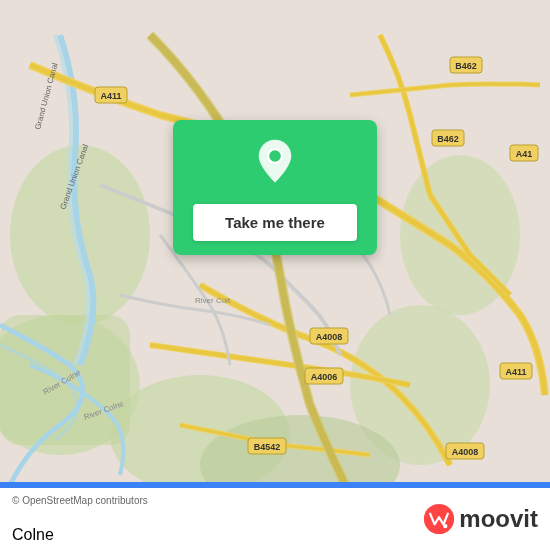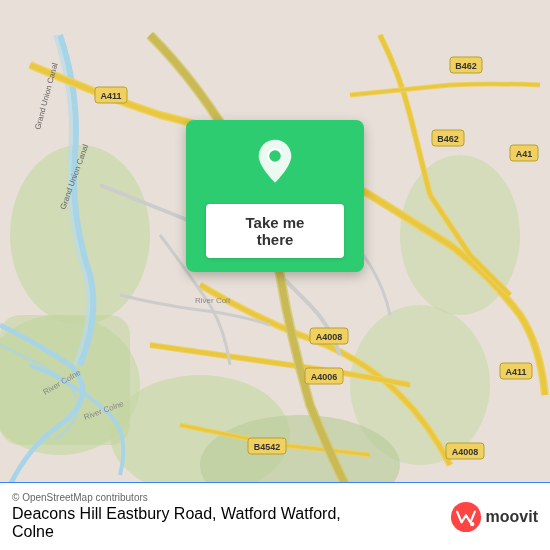--- a/index.html
+++ b/index.html
@@ -28,21 +28,21 @@
 
     
     #bottom-bar {
       position: absolute;
       bottom: 0; left: 0; right: 0;
       background: white;
       padding: 16px 12px;
       display: flex;
       align-items: center;
       justify-content: space-between;
-      border-top: 1px solid #3b82f6;
+      border-top: 6px solid #3b82f6;
       height: 68px;
     }
 
     #bottom-left {
       display: flex;
       flex-direction: column;
       gap: 2px;
     }
 
     #copyright-text {
@@ -55,34 +55,34 @@
       align-items: center;
       gap: 4px;
     }
 
     #moovit-icon {
       width: 32px;
       height: 32px;
     }
 
     #moovit-name {
-      font-size: 16px;
+      font-size: 24px;
       font-weight: bold;
       color: #333;
     }
 
     
     #green-card {
       position: absolute;
       top: 120px;
       left: 50%;
       transform: translateX(-50%);
       background: #2ecc71;
       border-radius: 8px;
-      width: 178px;
+      width: 204px;
       display: flex;
       flex-direction: column;
       align-items: center;
       padding: 18px 20px 14px;
       box-shadow: 0 4px 12px rgba(0,0,0,0.25);
     }
 
     #pin-icon-container {
       margin-bottom: 14px;
     }
@@ -210,21 +210,20 @@
         <circle cx="24" cy="21" r="8" fill="#2ecc71" stroke="white" stroke-width="2.5"></circle>
       </svg>
     </div>
     <button id="take-me-there-card-btn">Take me there</button>
   </div>
 
   <div id="bottom-bar">
     <div id="bottom-left">
       <span id="copyright-text">© OpenStreetMap contributors</span>
       <div>
-        <span>Deacons Hill Eastbury Road, Watford Watford,</span>
         <br>
         <span>Colne</span>
       </div>
     </div>
     <div id="moovit-logo">
 
       <svg id="moovit-icon" viewBox="0 0 36 36" xmlns="http://www.w3.org/2000/svg">
         <circle cx="18" cy="18" r="17" fill="#ff4444"></circle>
 
         <path d="M8 12 L13 24 L18 16 L23 24 L28 12" stroke="white" stroke-width="2.5" fill="none" stroke-linejoin="round" stroke-linecap="round"></path>

